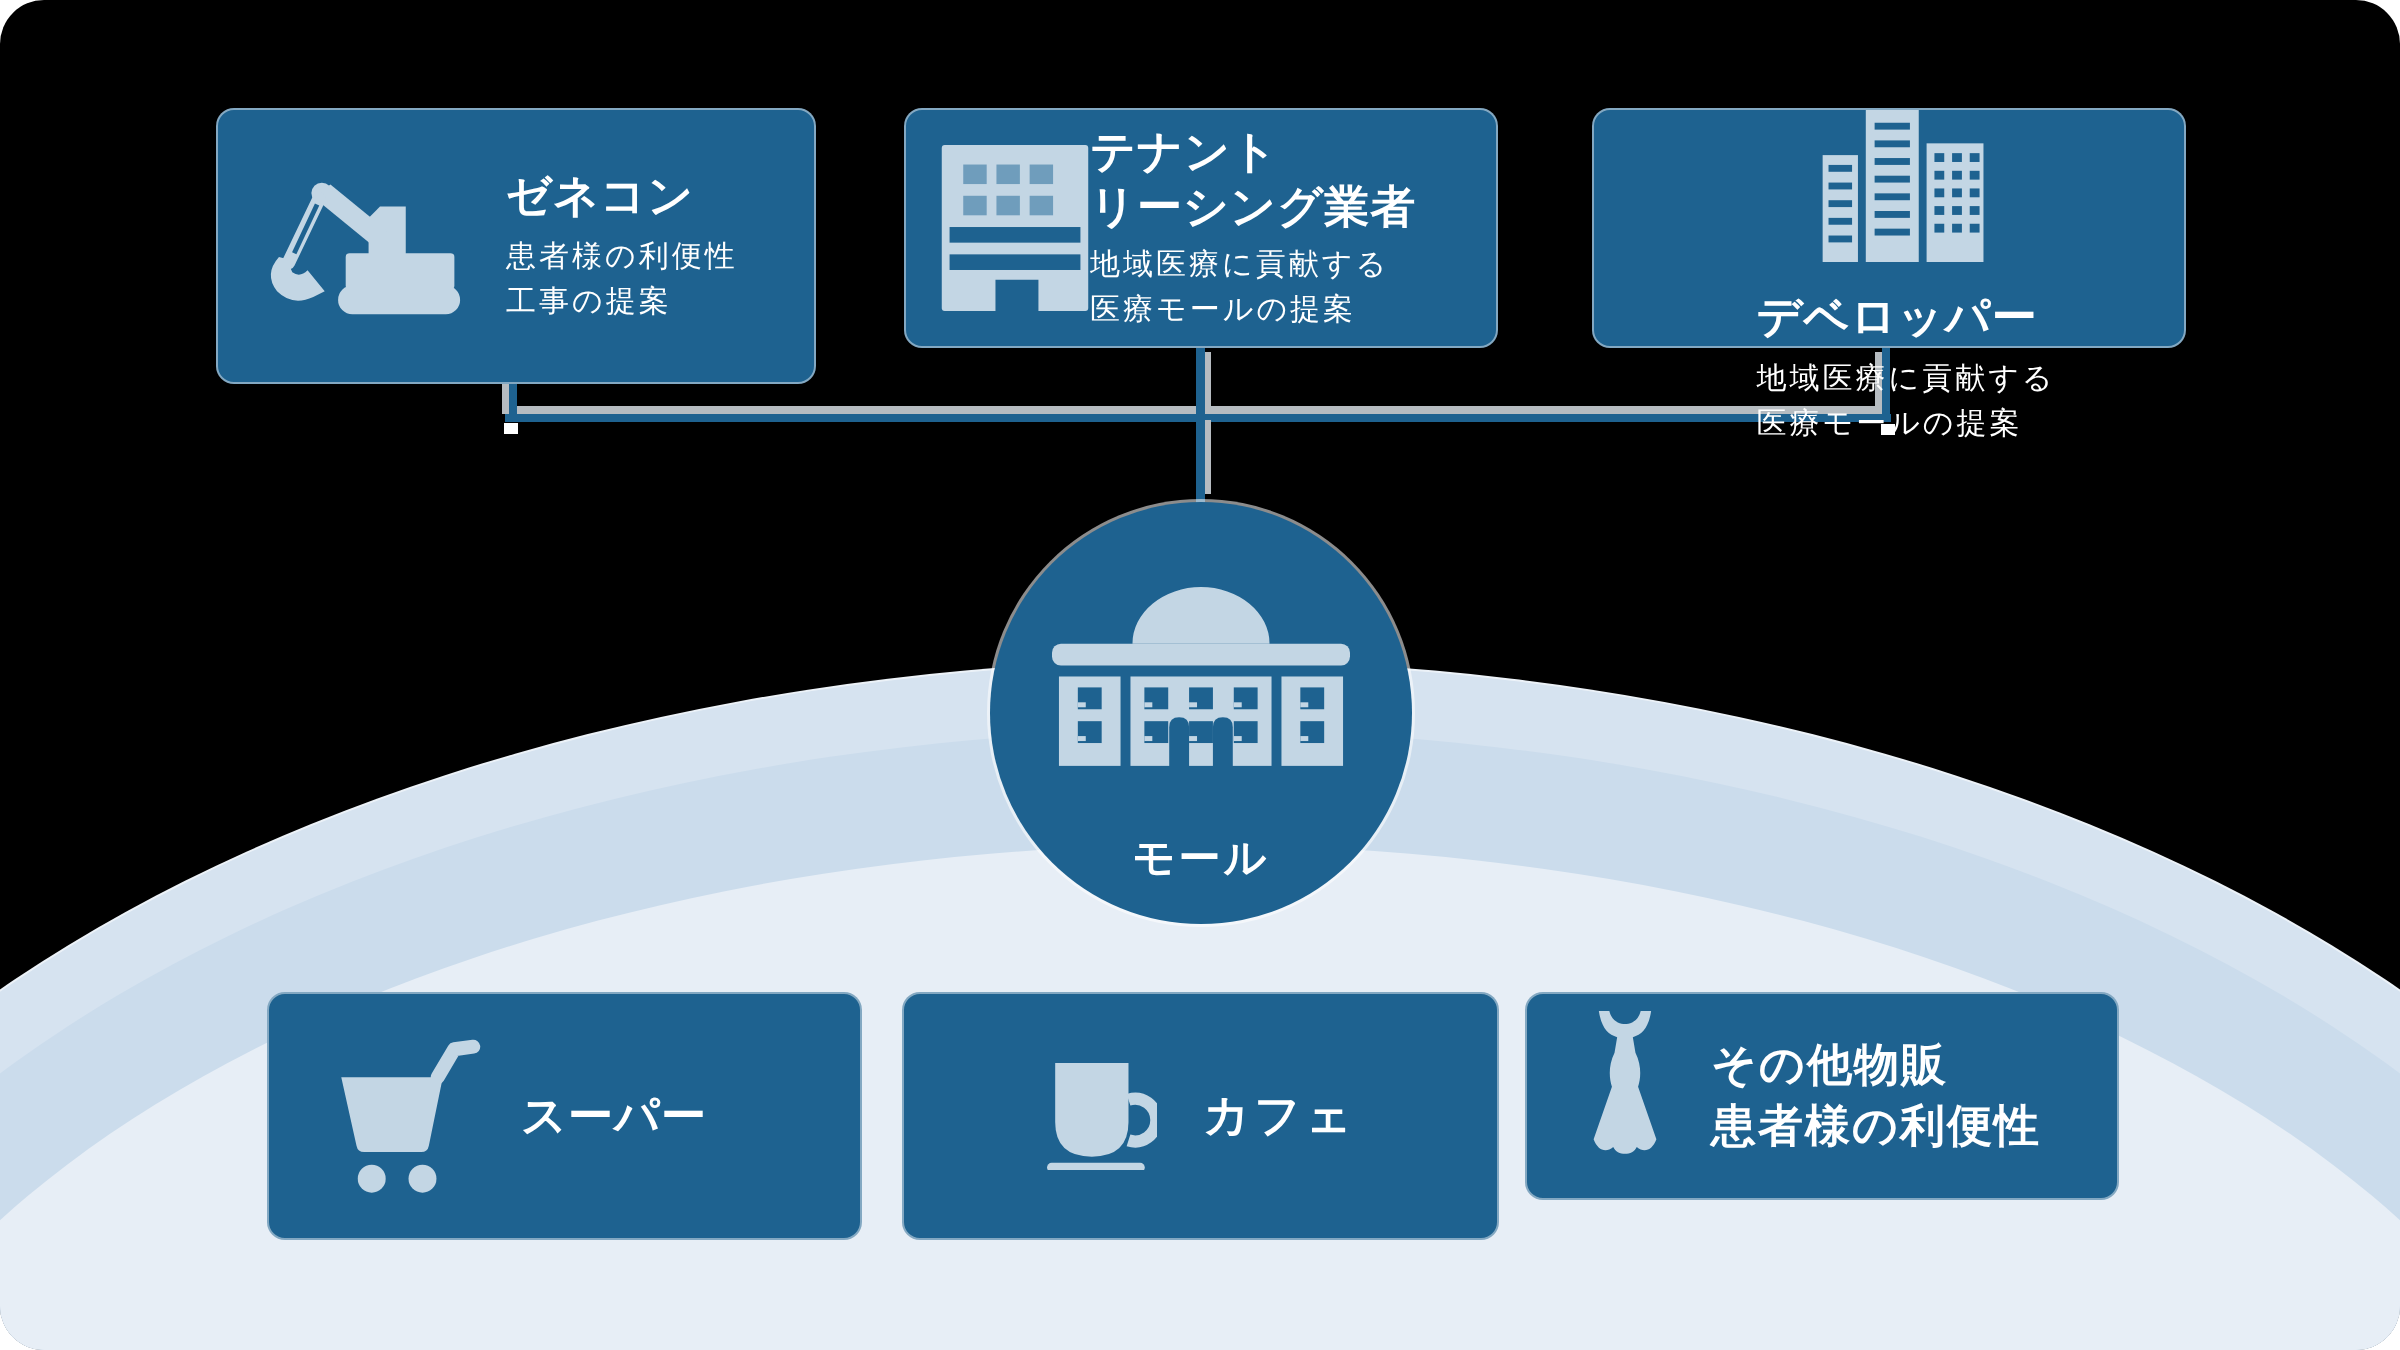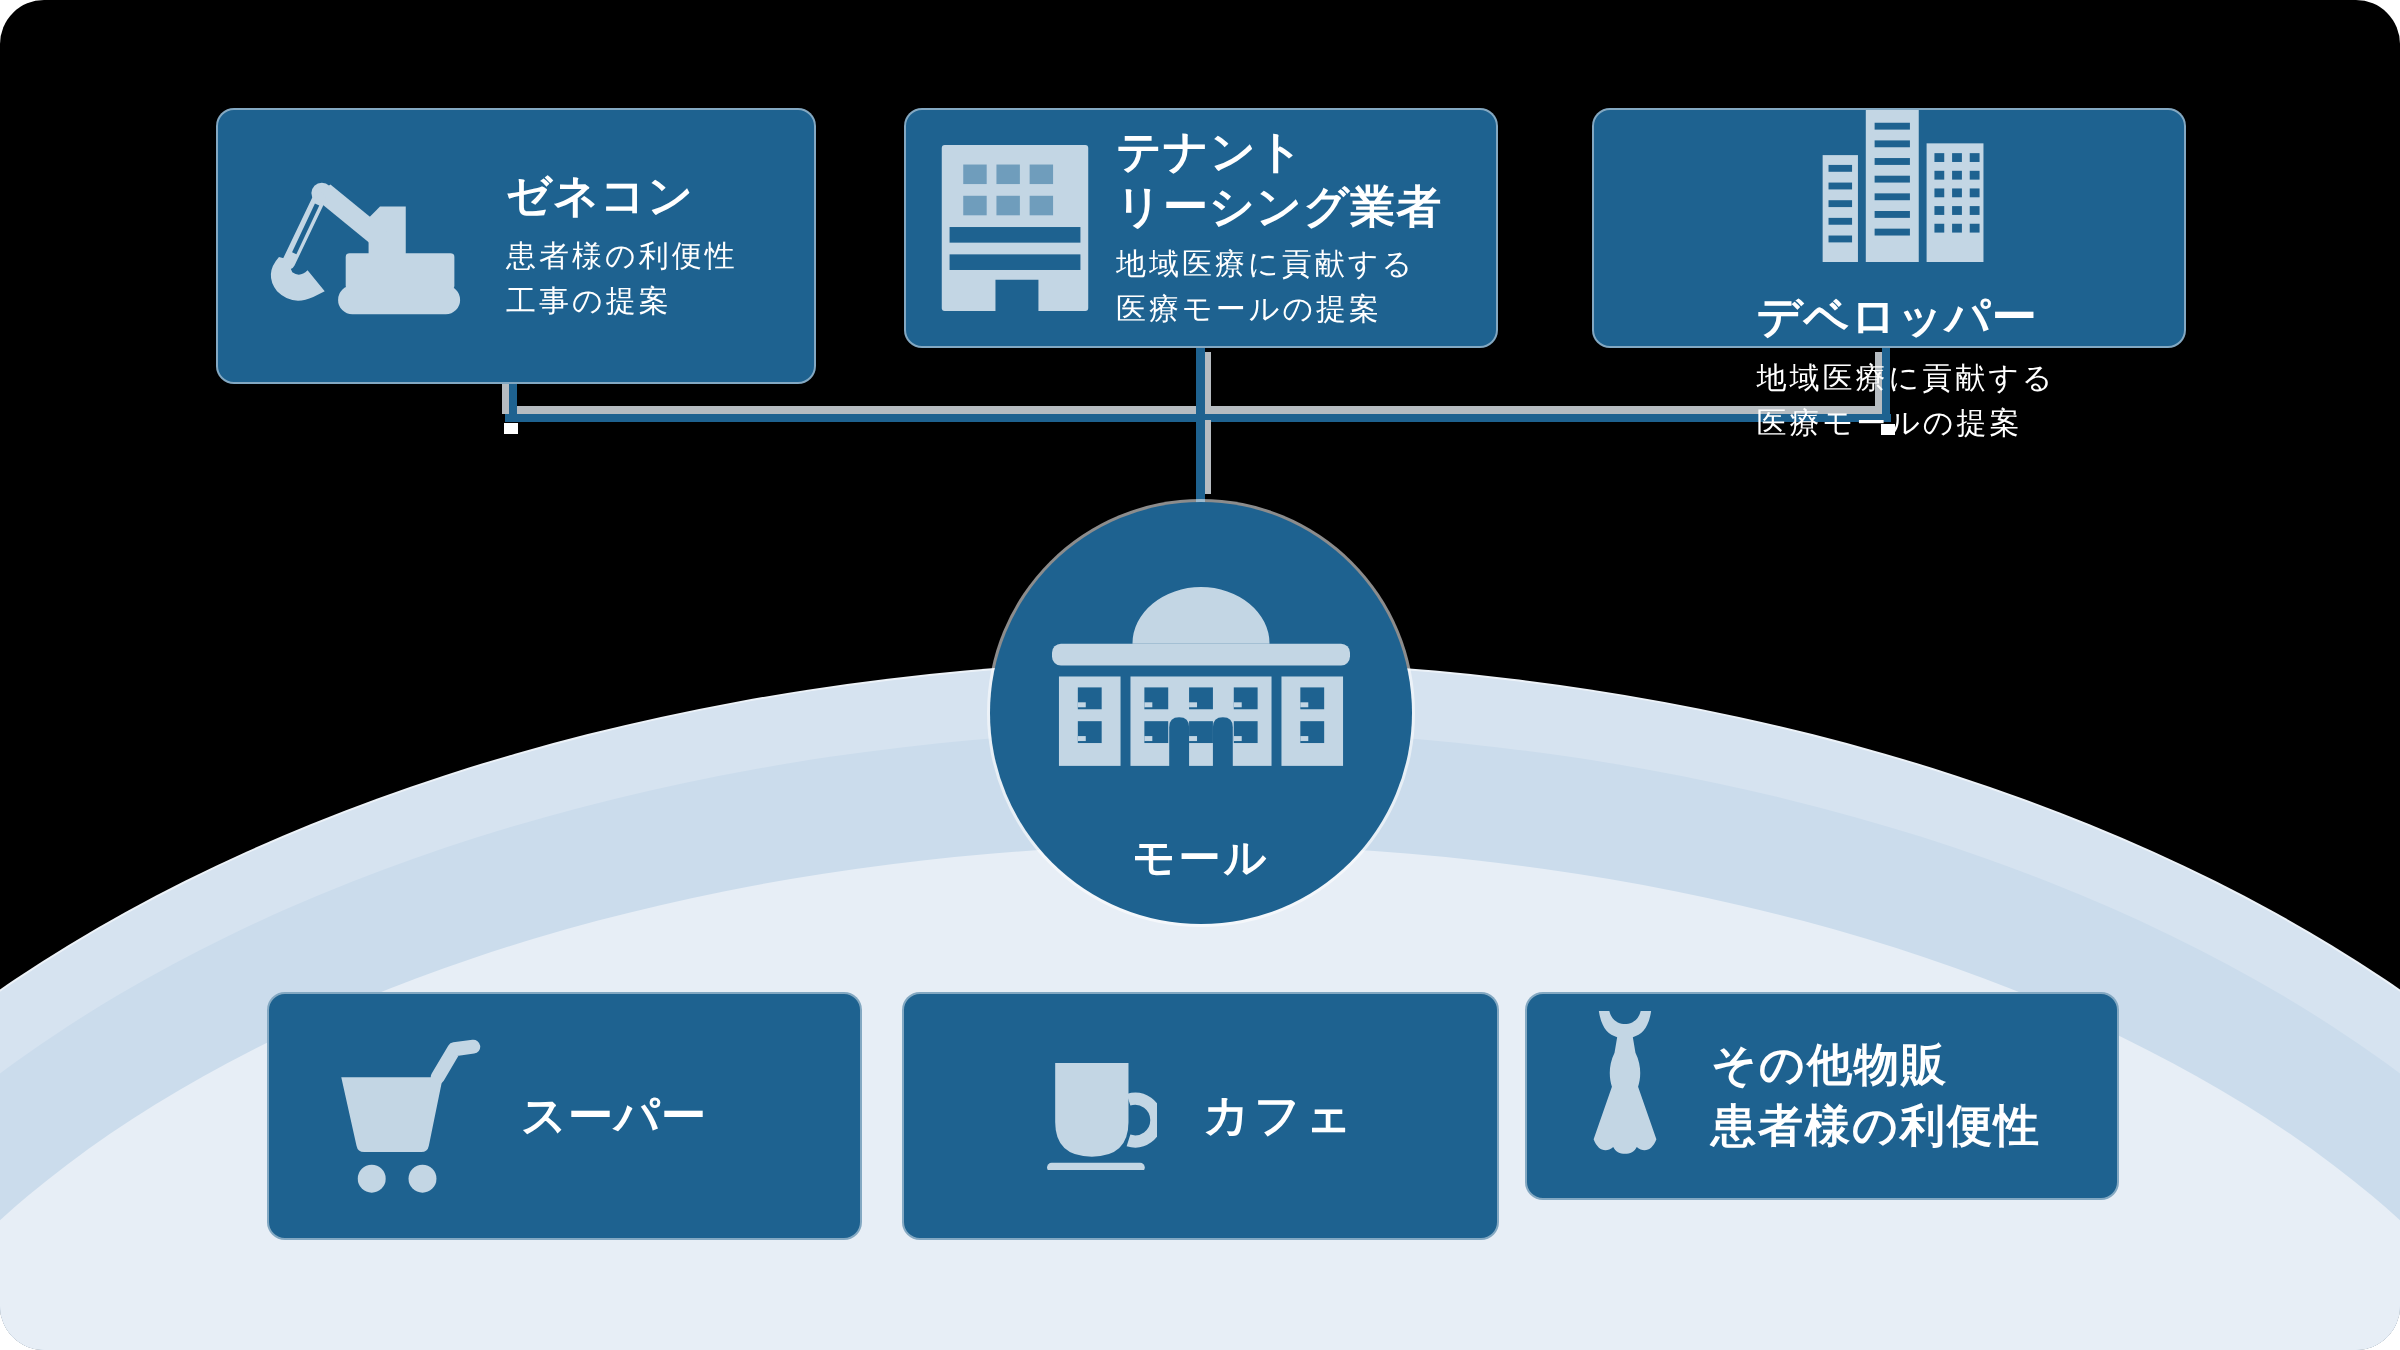--- a/index.html
+++ b/index.html
@@ -23,21 +23,21 @@
     position:absolute;background:#1e6290;border-radius:18px;
     border:2px solid rgba(255,255,255,.45);
     display:flex;align-items:center;color:#fff;
   }
   .card .icon{flex:0 0 auto;display:flex;align-items:center;justify-content:center;}
   .txt{display:flex;flex-direction:column;}
   .title{font-weight:700;font-size:45px;letter-spacing:1px;line-height:1.22;color:#fff;}
   .title-xl{font-weight:700;font-size:46px;letter-spacing:4px;color:#fff;}
   .sub{font-weight:400;font-size:30px;letter-spacing:3px;line-height:1.5;color:#fff;margin-top:10px;}
   #card-genecon{left:216px;top:108px;width:600px;height:276px;padding-left:32px;gap:36px;}
-  #card-tenant{left:904px;top:108px;width:594px;height:240px;padding-left:34px;gap:26px;}
+  #card-tenant{left:904px;top:108px;width:594px;height:240px;padding-left:34px;}
   #card-developer{left:1592px;top:108px;width:594px;height:240px;padding-left:34px;gap:28px;flex-direction:column;}
   #card-super{left:267px;top:992px;width:595px;height:248px;padding-left:62px;gap:40px;text-align:center;}
   #card-cafe{left:902px;top:992px;width:597px;height:248px;justify-content:center;gap:46px;}
   #card-other{left:1525px;top:992px;width:594px;height:208px;padding-left:56px;gap:44px;}
   
   #mall-circle{
     position:absolute;left:990px;top:502px;width:422px;height:422px;
     background:#1e6290;border-radius:50%;
     box-shadow:0 0 0 3px rgba(255,255,255,.55);
     display:flex;flex-direction:column;align-items:center;

